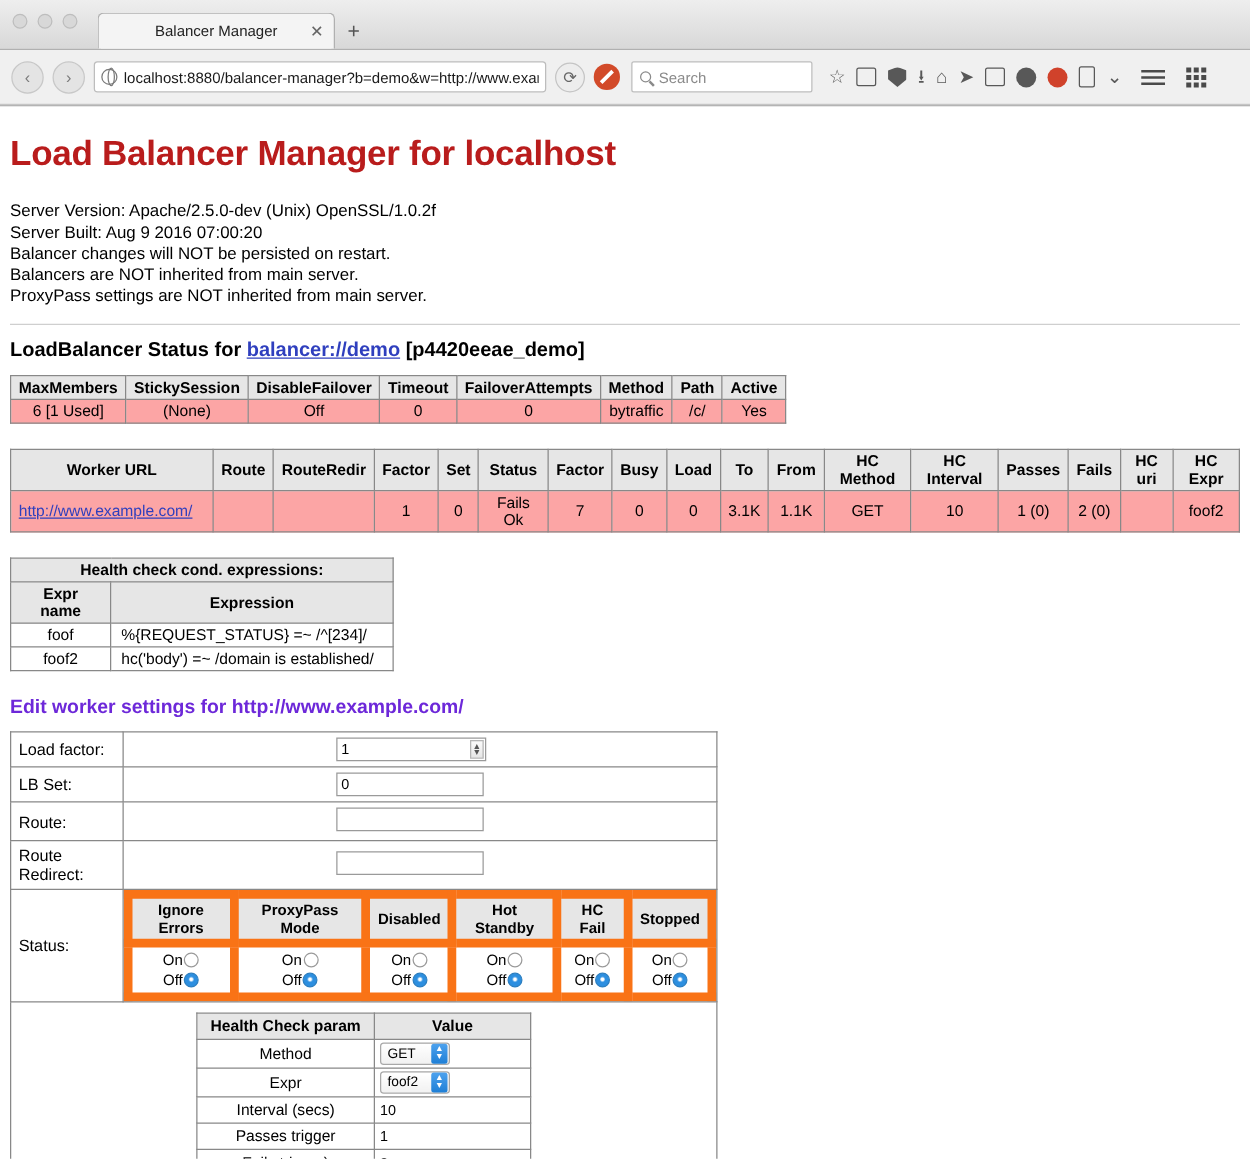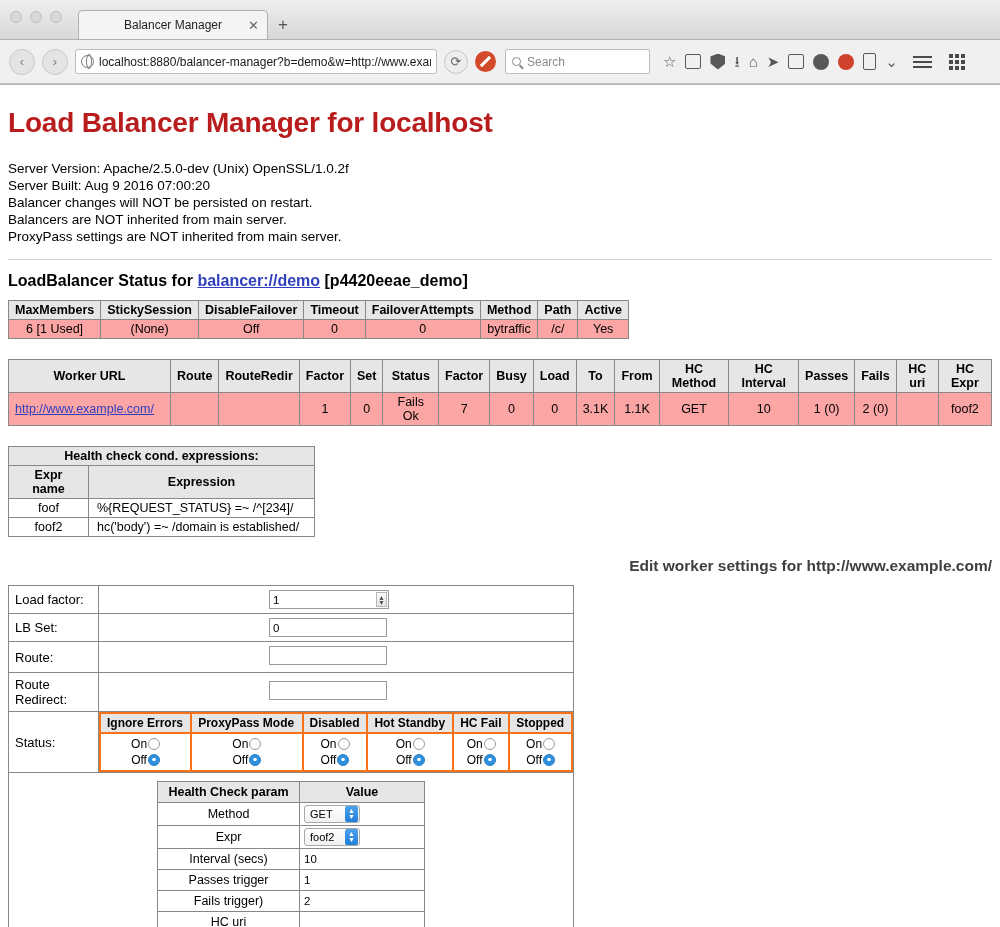--- a/index.html
+++ b/index.html
@@ -155,21 +155,21 @@
   
   .page { padding: 0 8px; }
   h1.title {
     font-size: 28px; font-weight: bold; margin: 22px 0 0 0; color: #b91c1c;
     letter-spacing: -0.2px;
   }
   .meta { margin-top: 22px; font-size: 13.5px; color: #000; line-height: 1.25; }
   hr.rule { border: none; border-top: 1px solid #cfcfcf; margin: 14px 0 12px 0; }
   h2.sub { font-size: 16px; font-weight: bold; margin: 0 0 10px 0; color: #000; }
   h2.sub a { color: #2f3fbe; }
-  h3.sub3 { font-size: 15.5px; font-weight: bold; margin: 20px 0 10px 0; color: #404040; text-align: right; }
+  h3.sub3 { font-size: 15.5px; font-weight: bold; margin: 20px 0 10px 0; color: #6d28d9; }
 
   table { border-collapse: collapse; font-size: 12.5px; color: #000; }
   table.grid th, table.grid td {
     border: 1px solid #888; padding: 2px 6px; text-align: center;
     background: #fca5a5;
   }
   table.grid th { background: #e6e6e6; font-weight: bold; }
   table.grid td a { color: #2f3fbe; }
 
   .hc-table td, .hc-table th { border: 1px solid #888; padding: 2px 8px; }
@@ -190,21 +190,21 @@
   }
   .inp.w118 { width: 118px; }
   .spinner { width: 120px; position: relative; }
   .spinner .arrows {
     position: absolute; right: 1px; top: 1px; width: 11px; height: 15px;
     border: 1px solid #b5b5b5; background: linear-gradient(#fbfbfb,#e6e6e6);
     font-size: 7px; color:#555; display:flex; flex-direction:column;
     align-items:center; justify-content:center; line-height: 5px;
   }
   .status-table { border-collapse: collapse; font-size: 12px; width: 100%; }
-  .status-table th, .status-table td { border: 2px solid #f97316; padding: 2px 6px; text-align: left; }
+  .status-table th, .status-table td { border: 7px solid #f97316; padding: 2px 6px; text-align: center; }
   .status-table th { background: #e6e6e6; font-weight: bold; }
   .radio-row { display:flex; align-items:center; justify-content:center; gap: 1px; padding: 1px 0; }
   .radio {
     width: 12px; height: 12px; border-radius: 50%;
     border: 1px solid #9a9a9a; background: #fff; display:inline-block;
   }
   .radio.on {
     background: radial-gradient(circle at 50% 45%, #ffffff 0 18%, #2d8fe0 28% 100%);
     border-color: #2d7fc0;
   }

